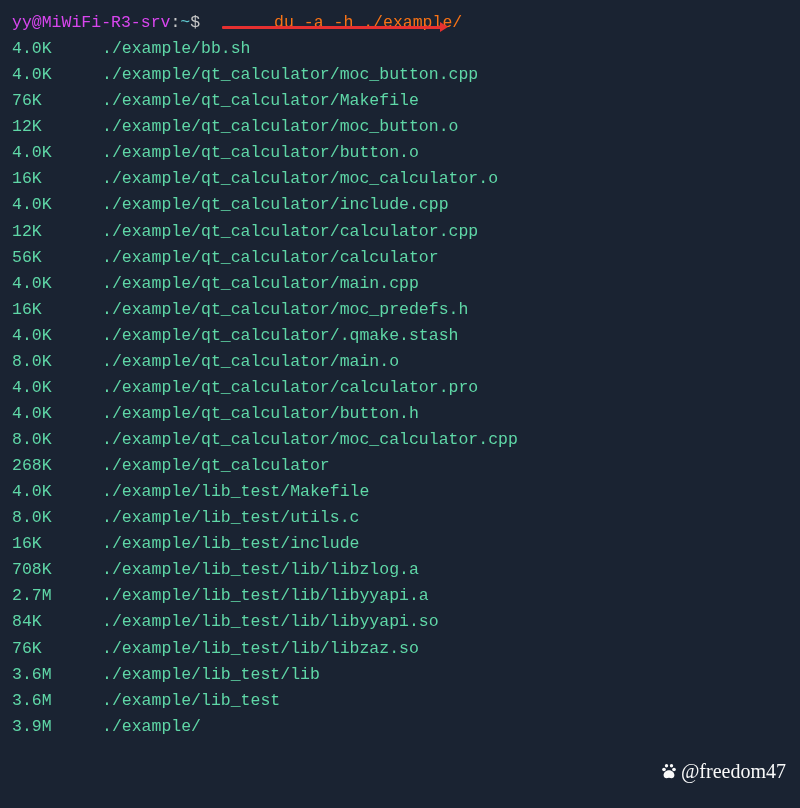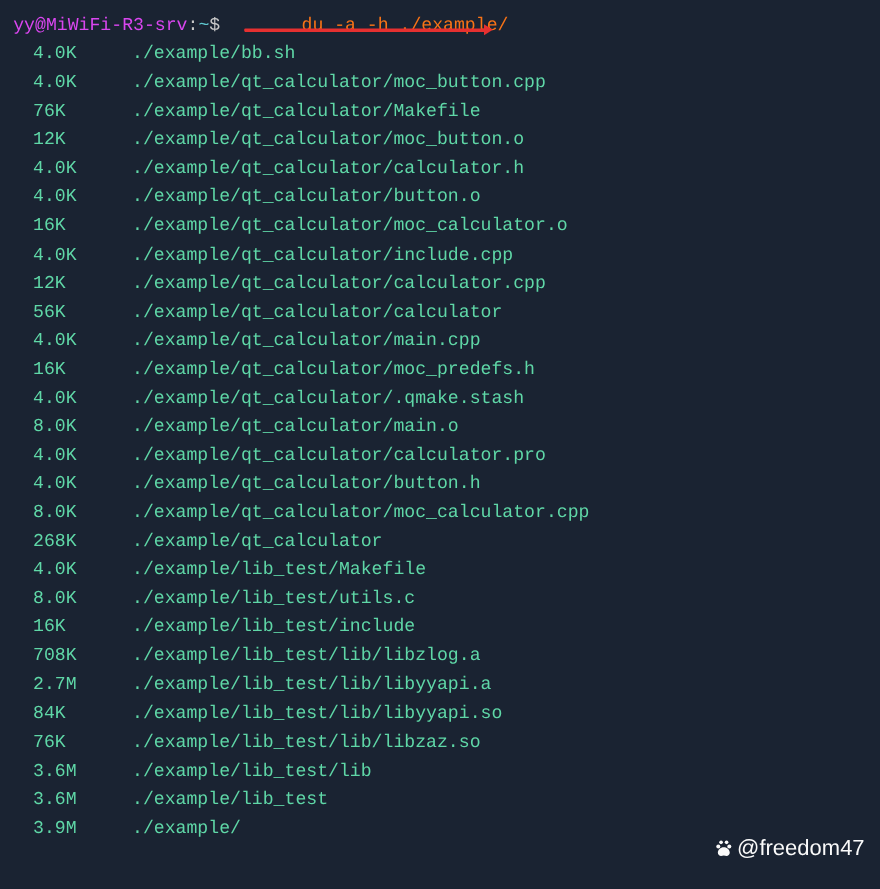--- a/index.html
+++ b/index.html
@@ -35,21 +35,20 @@
       color: #f97316;
       margin-left: 32px;
     }
     .line {
       white-space: pre;
       display: block;
     }
     .size-col {
       display: inline-block;
       width: 90px;
-      margin-left: 18px;
     }
     .underline {
       position: absolute;
       top: 26px;
       left: 222px;
       width: 222px;
       height: 3px;
       background: #e63030;
       border-radius: 1px;
       pointer-events: none;
@@ -64,21 +63,21 @@
       border-left: 8px solid #e63030;
       border-top: 5px solid transparent;
       border-bottom: 5px solid transparent;
     }
     .watermark {
       position: absolute;
       bottom: 20px;
       right: 14px;
       color: #fafafa;
       font-size: 20px;
-      font-family: Liberation Sans, sans-serif;
+      font-family: Liberation Serif, serif;
       pointer-events: none;
       display: flex;
       align-items: center;
       gap: 2px;
     }
     .watermark svg {
       width: 20px;
       height: 20px;
       fill: #fafafa;
     }
@@ -89,21 +88,20 @@
 </head>
 <body>
 
 <div>
   <span class="line"><span class="prompt-user">yy</span><span class="prompt-user">@</span><span class="prompt-user">MiWiFi-R3-srv</span><span class="prompt-sep">:</span><span class="prompt-path">~</span><span class="prompt-dollar">$</span><span class="command"> </span><span class="command">du -a -h ./example/</span></span>
   <div id="lines-container">
       <span class="line"><span class="size-col">4.0K</span><span>./example/bb.sh</span></span>
       <span class="line"><span class="size-col">4.0K</span><span>./example/qt_calculator/moc_button.cpp</span></span>
       <span class="line"><span class="size-col">76K</span><span>./example/qt_calculator/Makefile</span></span>
       <span class="line"><span class="size-col">12K</span><span>./example/qt_calculator/moc_button.o</span></span>
-      <span class="line"><span class="size-col">4.0K</span><span>./example/qt_calculator/calculator.h</span></span>
       <span class="line"><span class="size-col">4.0K</span><span>./example/qt_calculator/button.o</span></span>
       <span class="line"><span class="size-col">16K</span><span>./example/qt_calculator/moc_calculator.o</span></span>
       <span class="line"><span class="size-col">4.0K</span><span>./example/qt_calculator/include.cpp</span></span>
       <span class="line"><span class="size-col">12K</span><span>./example/qt_calculator/calculator.cpp</span></span>
       <span class="line"><span class="size-col">56K</span><span>./example/qt_calculator/calculator</span></span>
       <span class="line"><span class="size-col">4.0K</span><span>./example/qt_calculator/main.cpp</span></span>
       <span class="line"><span class="size-col">16K</span><span>./example/qt_calculator/moc_predefs.h</span></span>
       <span class="line"><span class="size-col">4.0K</span><span>./example/qt_calculator/.qmake.stash</span></span>
       <span class="line"><span class="size-col">8.0K</span><span>./example/qt_calculator/main.o</span></span>
       <span class="line"><span class="size-col">4.0K</span><span>./example/qt_calculator/calculator.pro</span></span>

